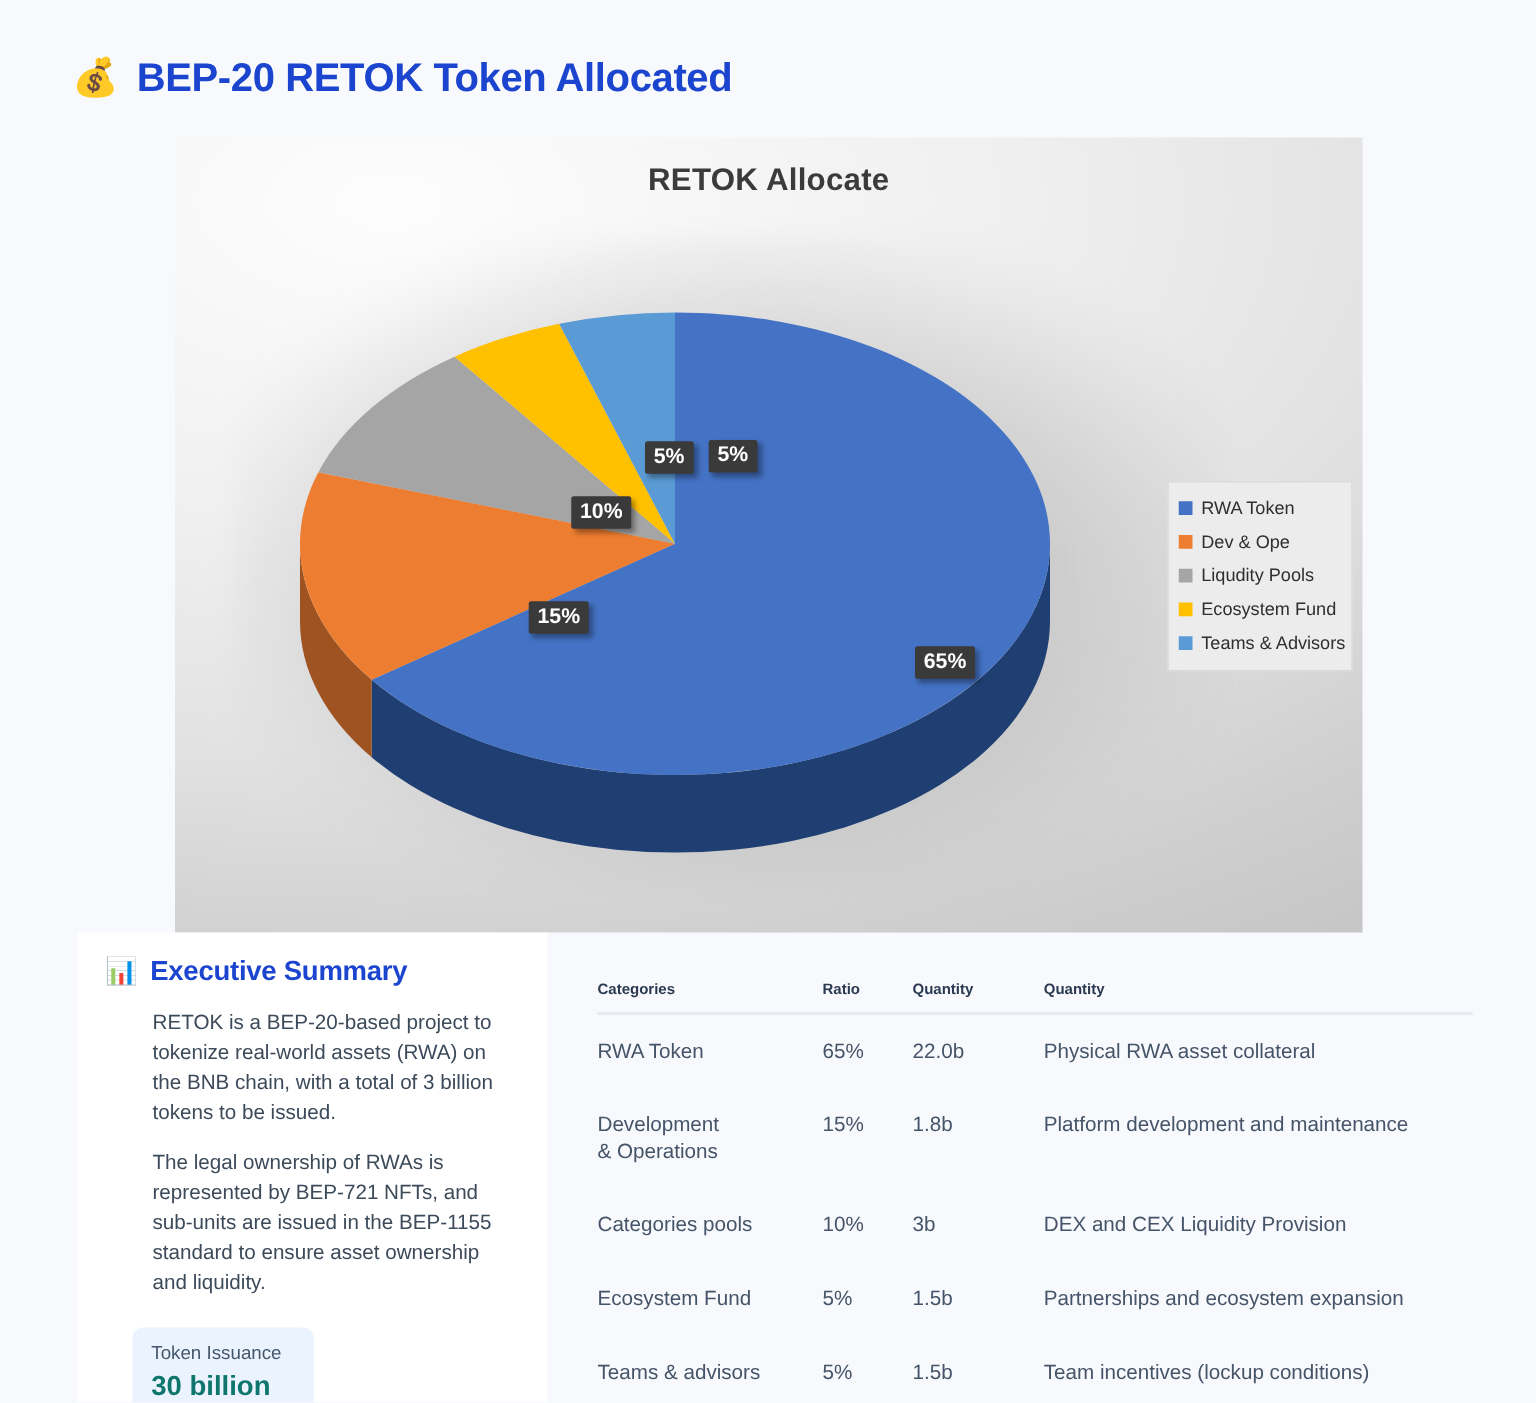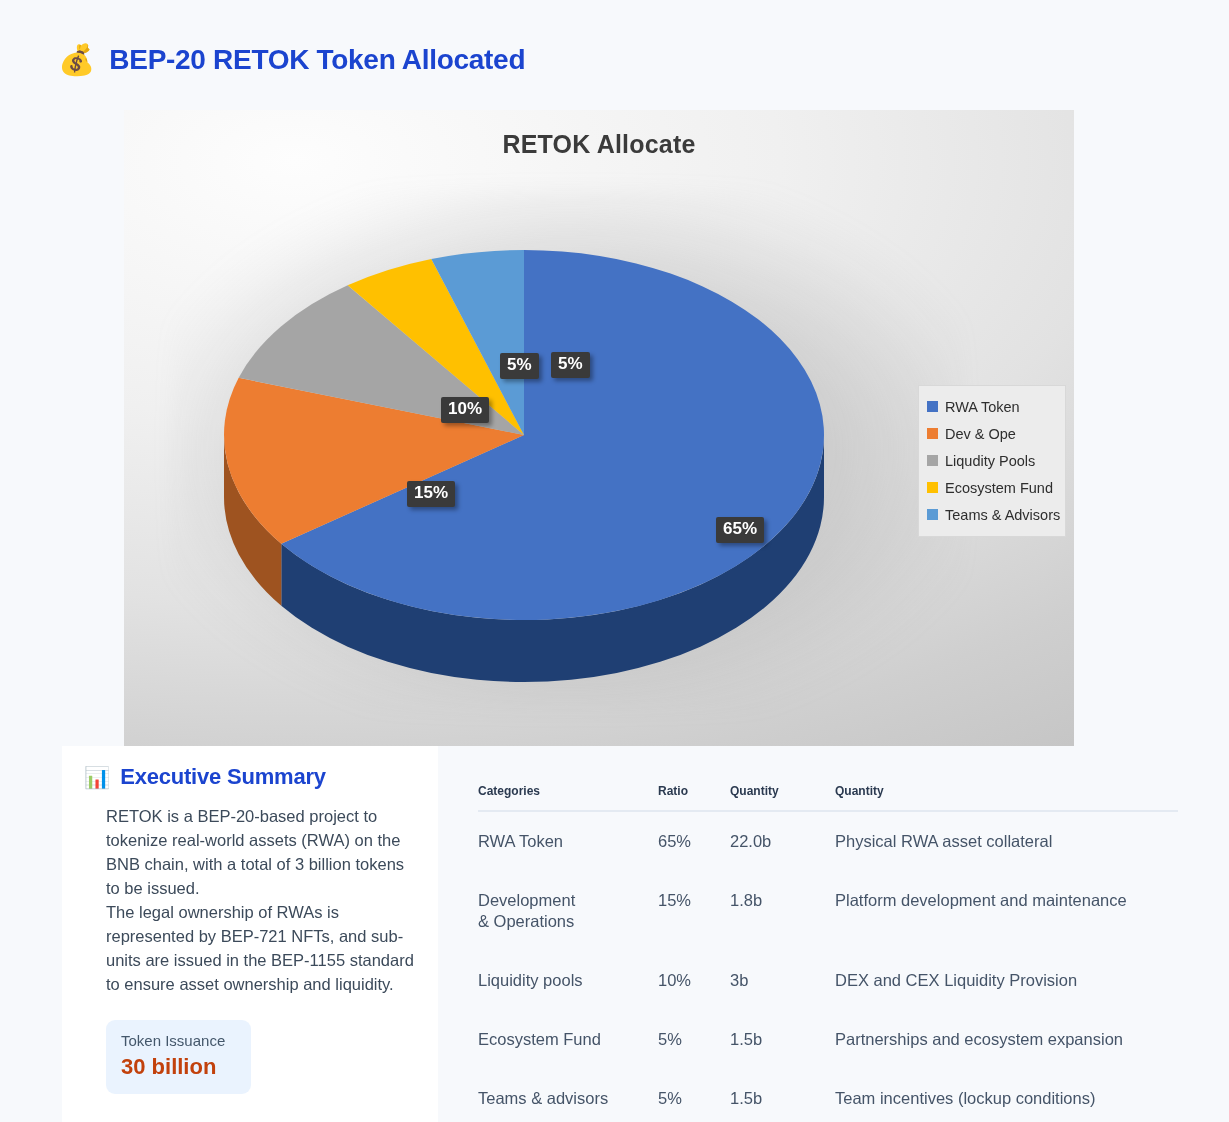--- a/index.html
+++ b/index.html
@@ -23,31 +23,31 @@
     display: flex;
     align-items: center;
     gap: 14px;
   }
   #money-bag-icon {
     font-size: 30px;
     line-height: 1;
     display: inline-block;
   }
   #page-title {
-    font-size: 28px;
+    font-size: 32px;
     font-weight: bold;
     color: #1b44cf;
     letter-spacing: -0.3px;
     white-space: nowrap;
   }
 
   
   #chart-panel {
     position: absolute;
-    left: 124px;
+    left: 140px;
     top: 110px;
     width: 950px;
     height: 636px;
     background:
       radial-gradient(ellipse 150% 120% at 18% 8%, #fdfdfd 0%, #f0f0f0 34%, #e2e2e2 58%, #cfcfcf 80%, #c2c2c2 100%);
     overflow: hidden;
     text-decoration: underline;
   }
   #chart-title {
     position: absolute;
@@ -153,21 +153,21 @@
     letter-spacing: -0.2px;
   }
   #exec-body {
     padding-left: 22px;
     padding-right: 4px;
   }
   .exec-para {
     font-size: 16.5px;
     line-height: 24px;
     color: #3c4a5a;
-    margin: 0;
+    margin: 16px;
   }
   #stat-cards {
     display: flex;
     gap: 16px;
     padding-left: 22px;
     margin-top: 24px;
   }
   .stat-card {
     background: #eaf3fe;
     border-radius: 9px;
@@ -178,21 +178,21 @@
   #stat-card-1 { width: 160px; }
   .stat-label {
     font-size: 15px;
     color: #44576b;
     margin-bottom: 5px;
     white-space: nowrap;
   }
   .stat-value {
     font-size: 22px;
     font-weight: bold;
-    color: #c2410c;
+    color: #0f766e;
     white-space: nowrap;
   }
 
   
   #alloc-table-wrap {
     position: absolute;
     left: 478px;
     top: 784px;
     width: 600px;
   }
@@ -324,21 +324,21 @@
           <td>22.0b</td>
           <td>Physical RWA asset collateral</td>
         </tr>
         <tr>
           <td>Development<br>&amp; Operations</td>
           <td>15%</td>
           <td>1.8b</td>
           <td>Platform development and maintenance</td>
         </tr>
         <tr>
-          <td>Liquidity pools</td>
+          <td>Categories pools</td>
           <td>10%</td>
           <td>3b</td>
           <td>DEX and CEX Liquidity Provision</td>
         </tr>
         <tr>
           <td>Ecosystem Fund</td>
           <td>5%</td>
           <td>1.5b</td>
           <td>Partnerships and ecosystem expansion</td>
         </tr>

